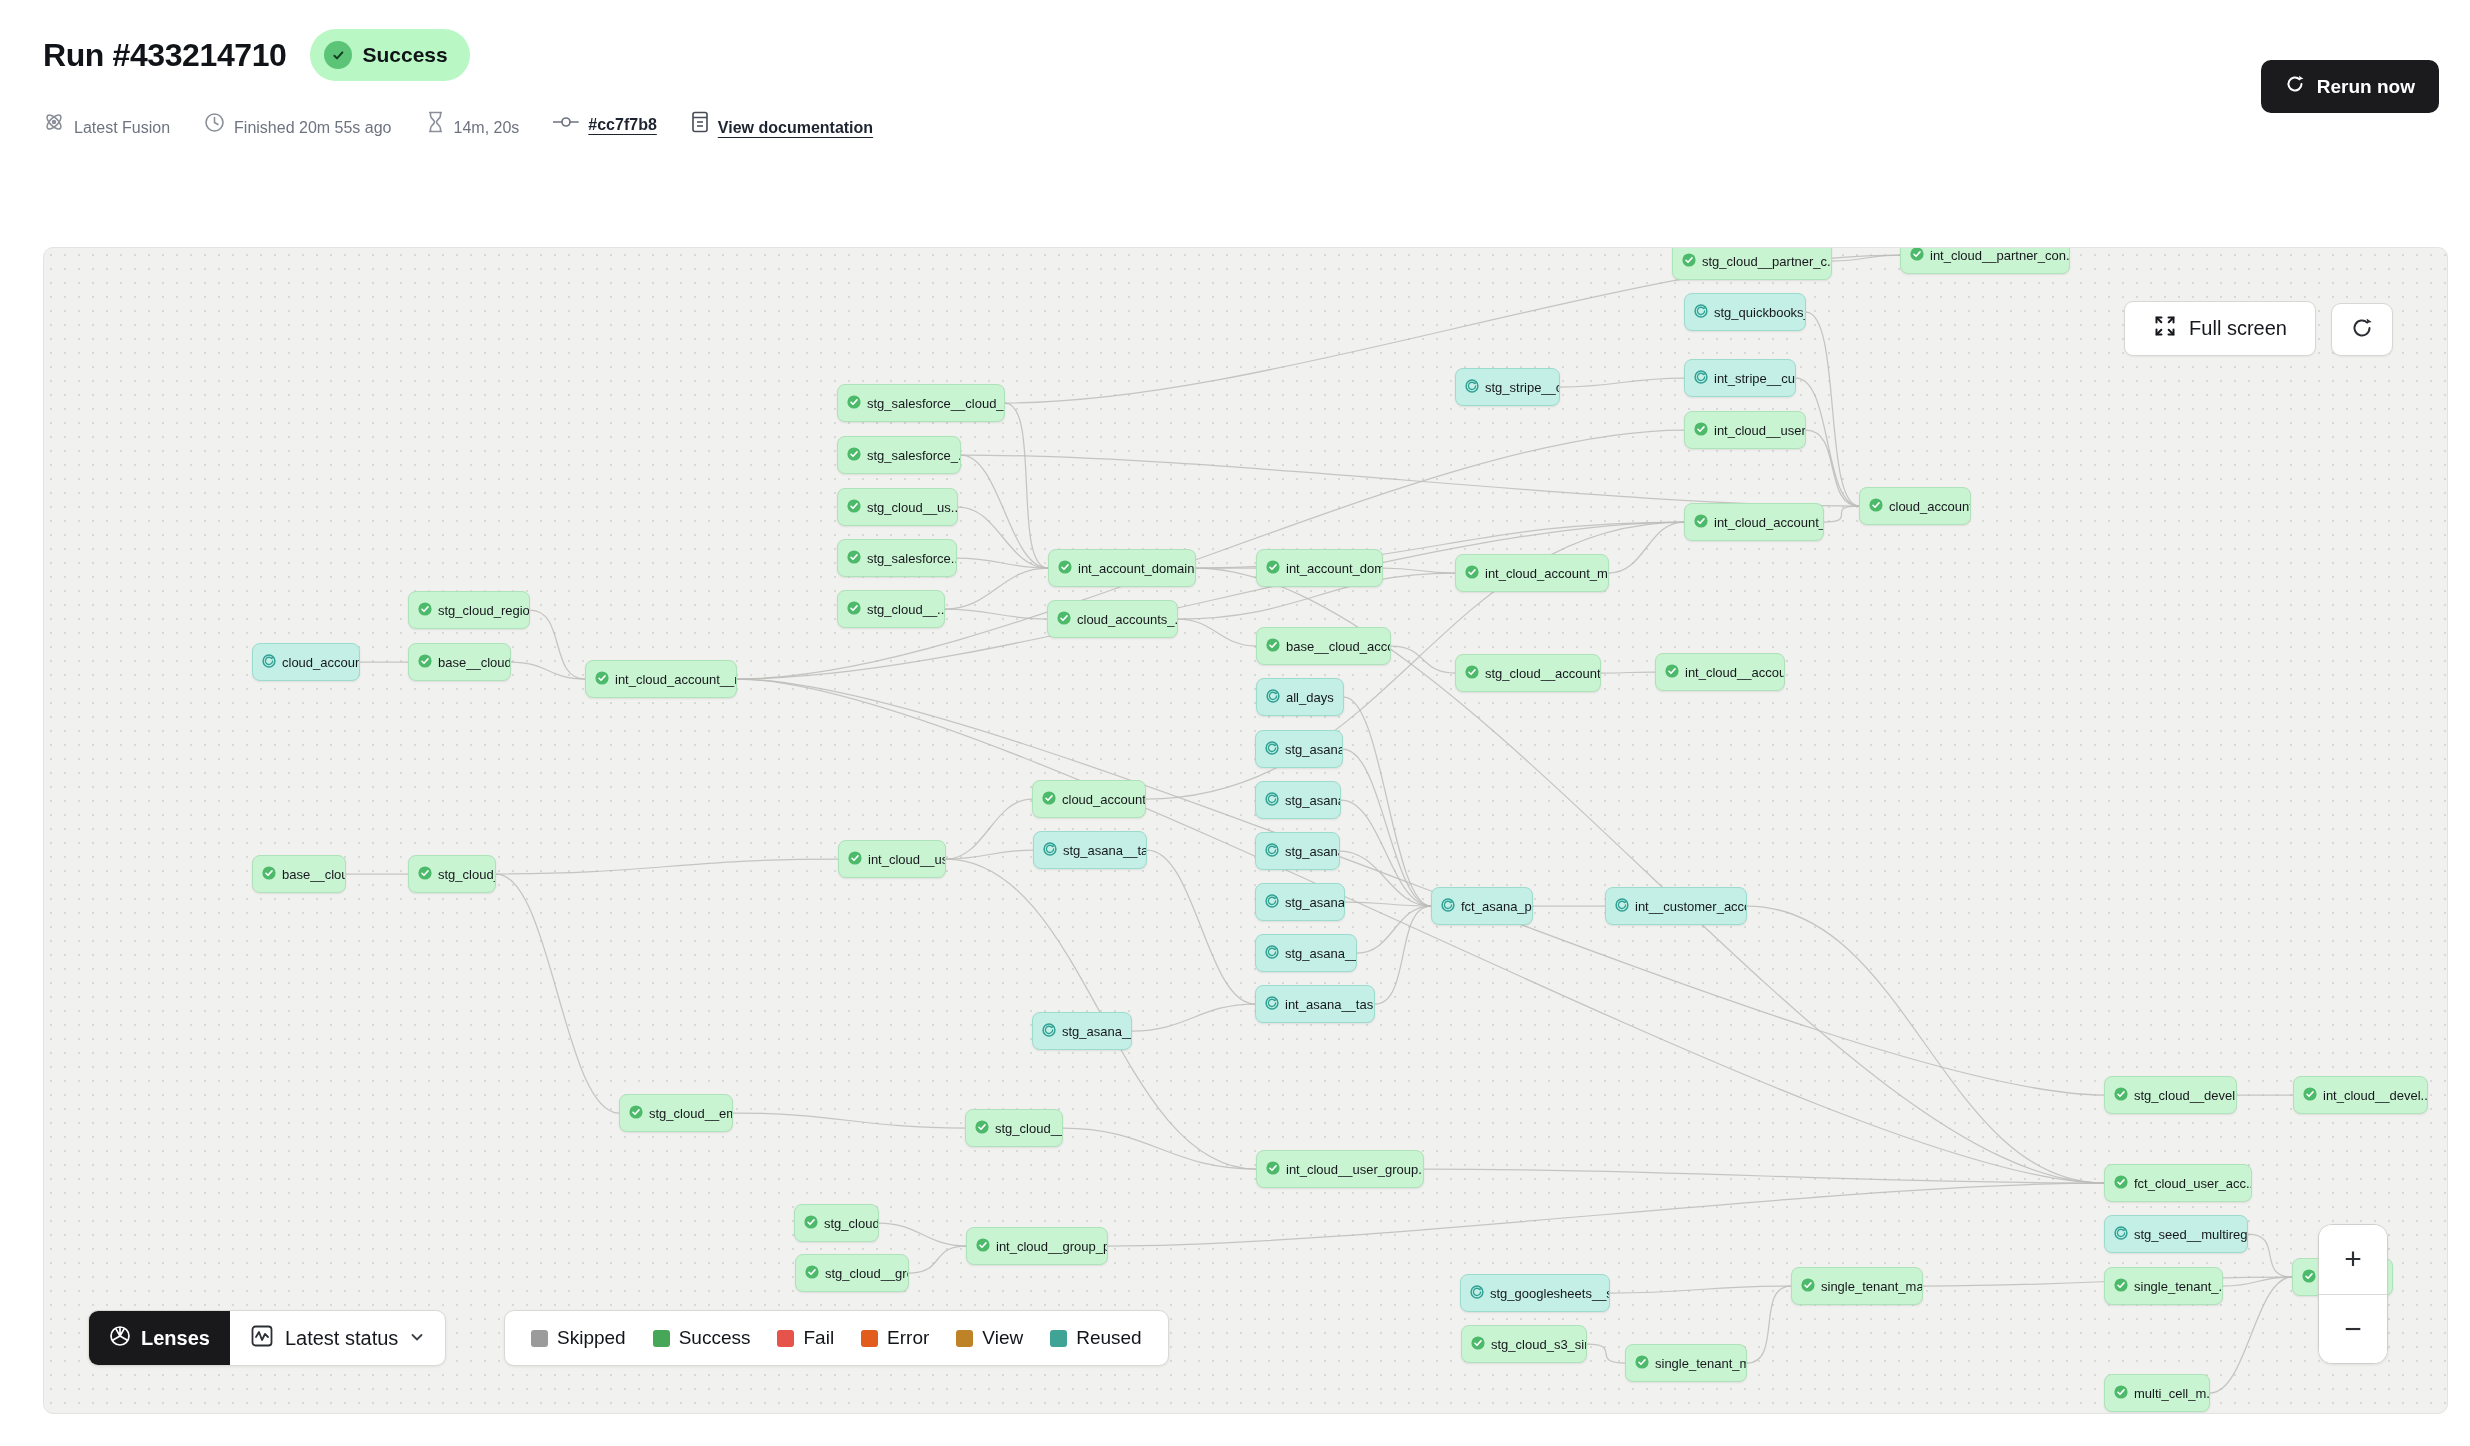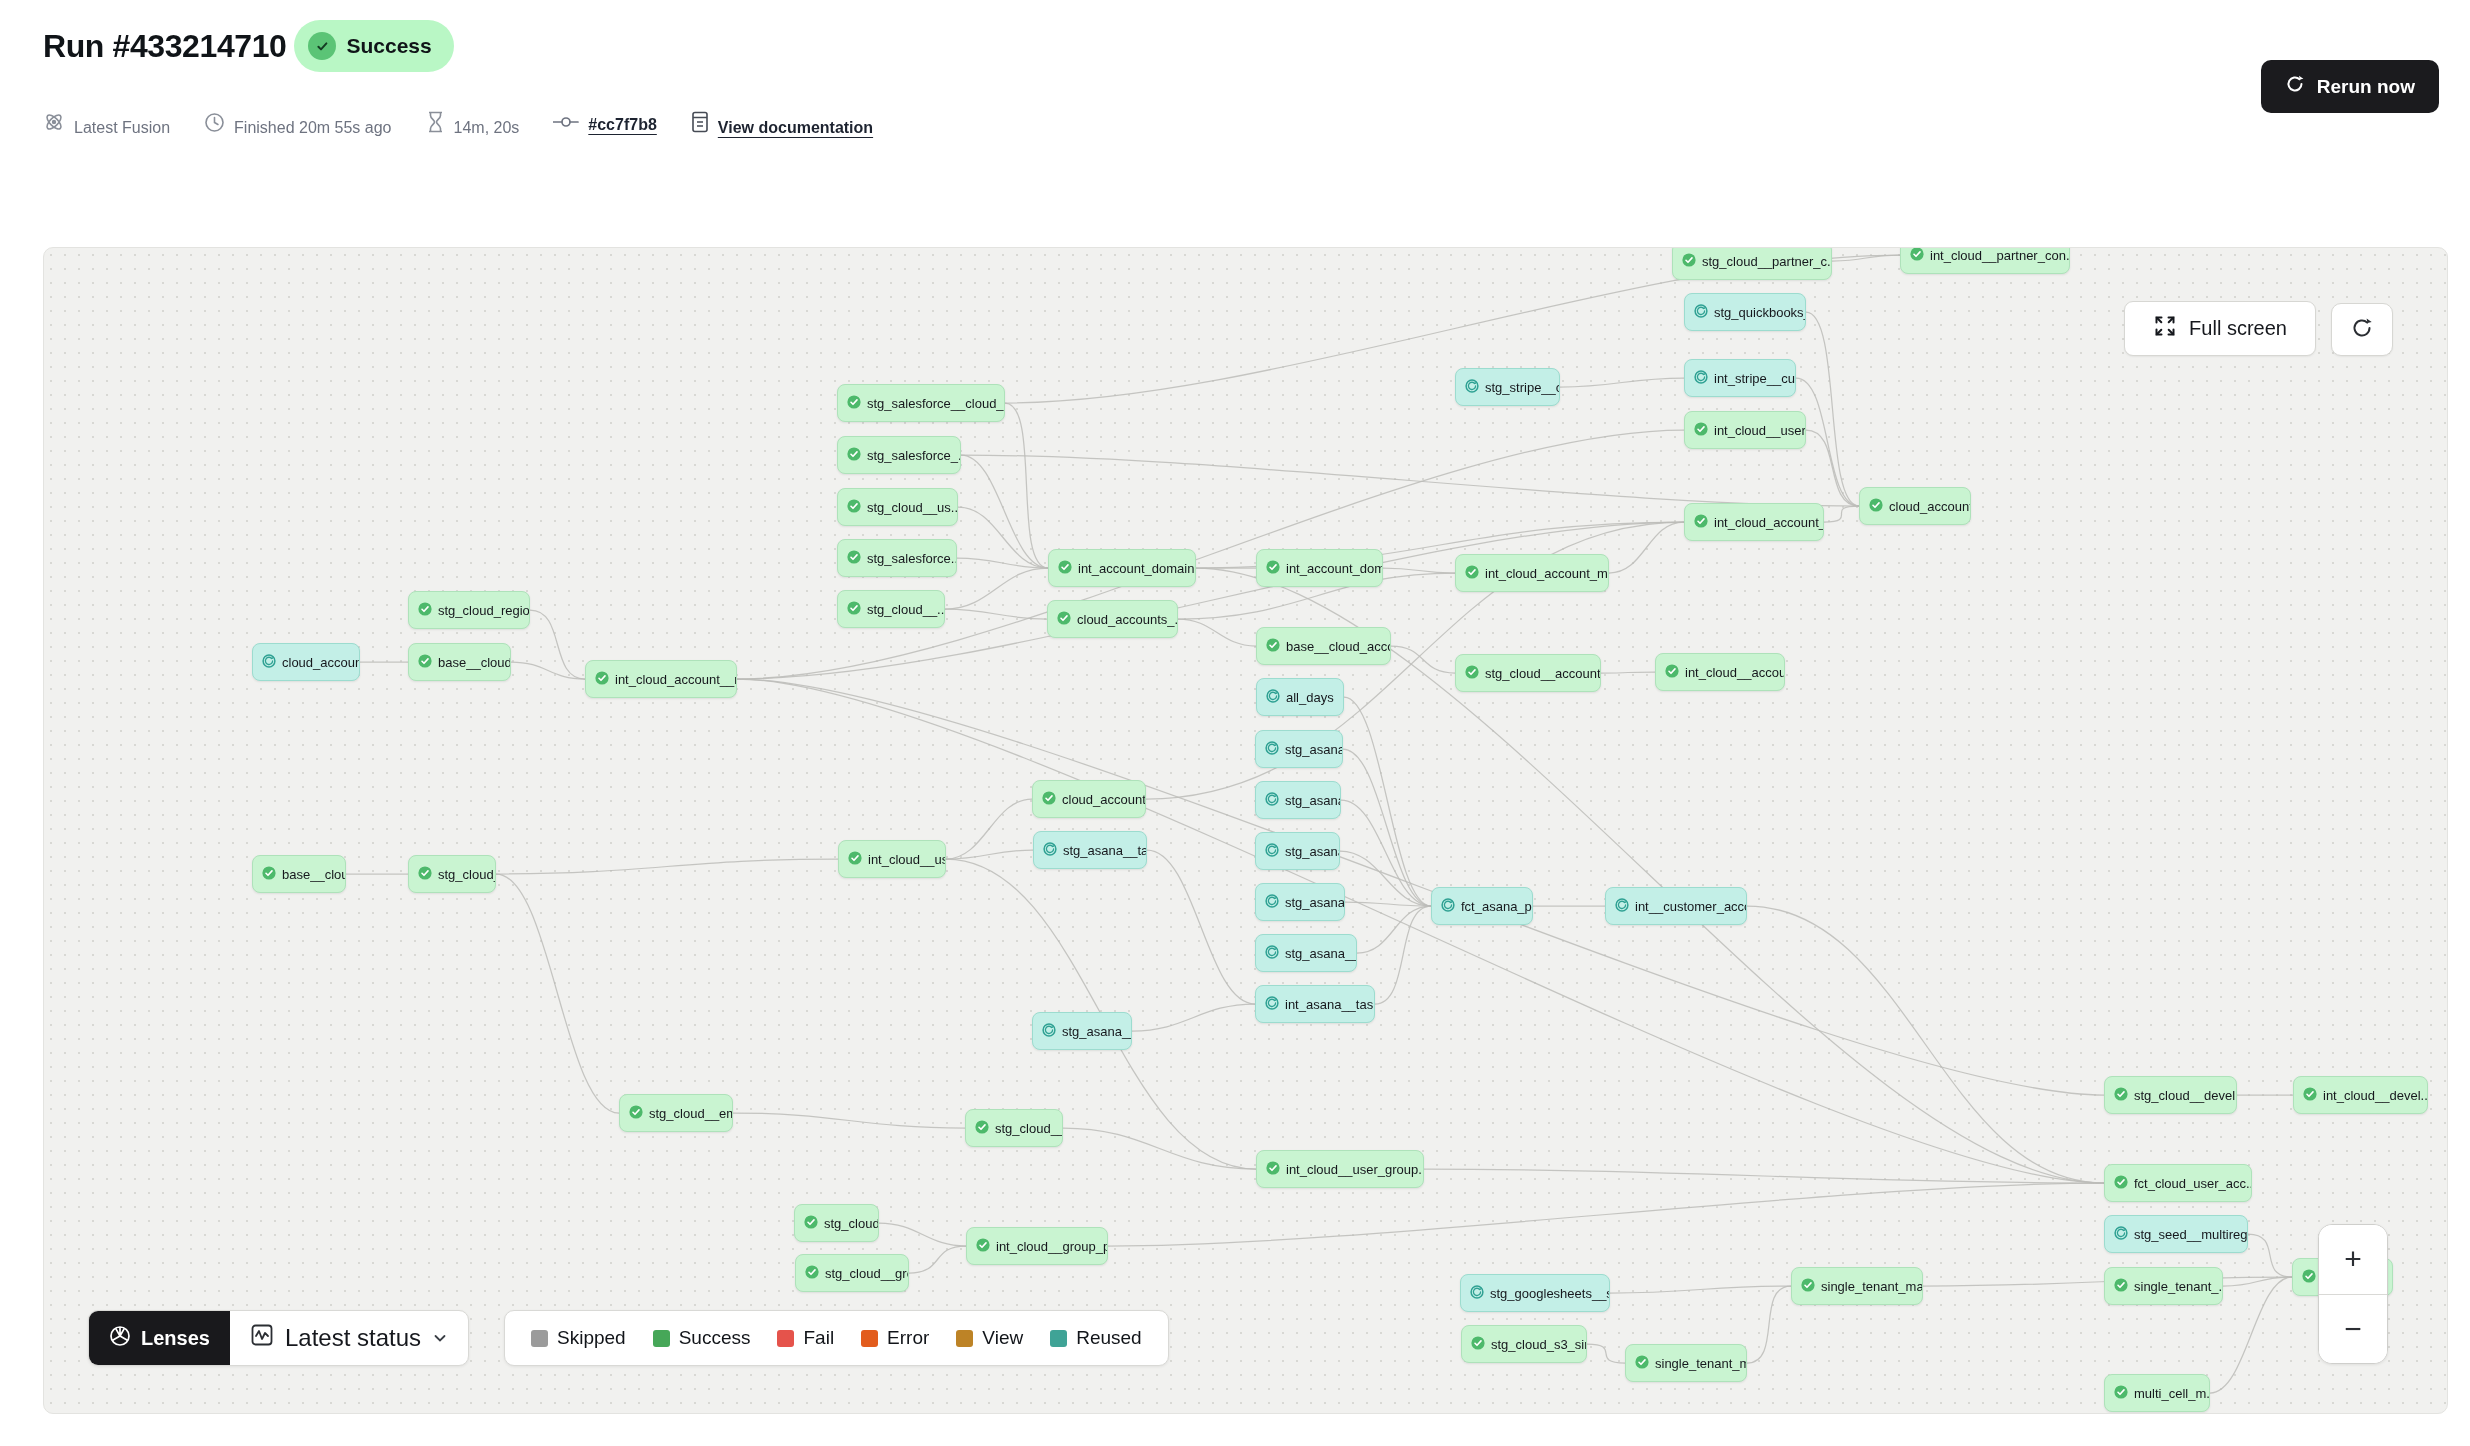--- a/index.html
+++ b/index.html
@@ -1,21 +1,21 @@
 <!DOCTYPE html>
 <html><head>
 <meta charset="utf-8">
 <style>
   * { margin:0; padding:0; box-sizing:border-box; }
   html,body { width:2470px; height:1446px; background:#ffffff;
     font-family:"Liberation Sans","DejaVu Sans",sans-serif; color:#15171c; overflow:hidden; }
 
   
   .page { position:relative; width:2470px; height:1446px; }
-  .title-row { position:absolute; left:43px; top:20px; display:flex; align-items:center; gap:8px; }
+  .title-row { position:absolute; left:43px; top:29px; display:flex; align-items:center; gap:24px; }
   .run-title { font-size:32px; font-weight:700; letter-spacing:-.4px; color:#101418; }
   .status-badge { display:inline-flex; align-items:center; gap:10px; background:#b9f7c5;
     border-radius:28px; height:52px; padding:0 22px 0 14px; font-size:21px; font-weight:600; color:#101418; }
   .badge-dot { width:28px; height:28px; border-radius:50%; background:#5bc476; display:flex; align-items:center; justify-content:center; }
   .rerun-btn { position:absolute; right:31px; top:60px; height:53px; background:#1b1b1e; color:#fff;
     border:none; border-radius:10px; display:flex; align-items:center; gap:12px; padding:0 24px;
     font-size:19px; font-weight:600; cursor:pointer; }
   .meta-row { position:absolute; left:43px; top:111px; display:flex; align-items:center; gap:34px; }
   .meta-item { display:flex; align-items:flex-end; gap:9px; font-size:16px; color:#6e7380; }
   .meta-item svg { flex:0 0 auto; }
@@ -50,21 +50,21 @@
     border:1px solid #cfcfcc; border-radius:14px; box-shadow:0 1px 3px rgba(0,0,0,.08);
     display:flex; flex-direction:column; overflow:hidden; }
   .zoom-btn { flex:1; display:flex; align-items:center; justify-content:center; font-size:30px;
     color:#2b2e33; cursor:pointer; background:#fff; border:none; }
   .zoom-btn:first-child { border-bottom:1px solid #d9d9d6; }
 
   .lenses-bar { position:absolute; left:44px; top:1062px; height:56px; display:flex; background:#fff;
     border:1px solid #d9d9d6; border-radius:10px; overflow:hidden; box-shadow:0 1px 3px rgba(0,0,0,.07); }
   .lenses-seg { background:#19191c; color:#fff; display:flex; align-items:center; gap:10px;
     padding:0 20px; font-size:20px; font-weight:700; cursor:pointer; }
-  .lens-select { display:flex; align-items:center; gap:11px; padding:0 20px; font-size:24px;
+  .lens-select { display:flex; align-items:center; gap:11px; padding:0 20px; font-size:20px;
     color:#16181d; cursor:pointer; }
   .legend-box { position:absolute; left:460px; top:1062px; height:56px; display:flex; align-items:center;
     gap:27px; background:#fff; border:1px solid #d9d9d6; border-radius:10px; padding:0 26px;
     box-shadow:0 1px 3px rgba(0,0,0,.07); }
   .legend-item { display:flex; align-items:center; gap:9px; font-size:19px; color:#111419; }
   .legend-swatch { width:17px; height:17px; border-radius:3px; }
 </style>
 </head>
 <body>
 

